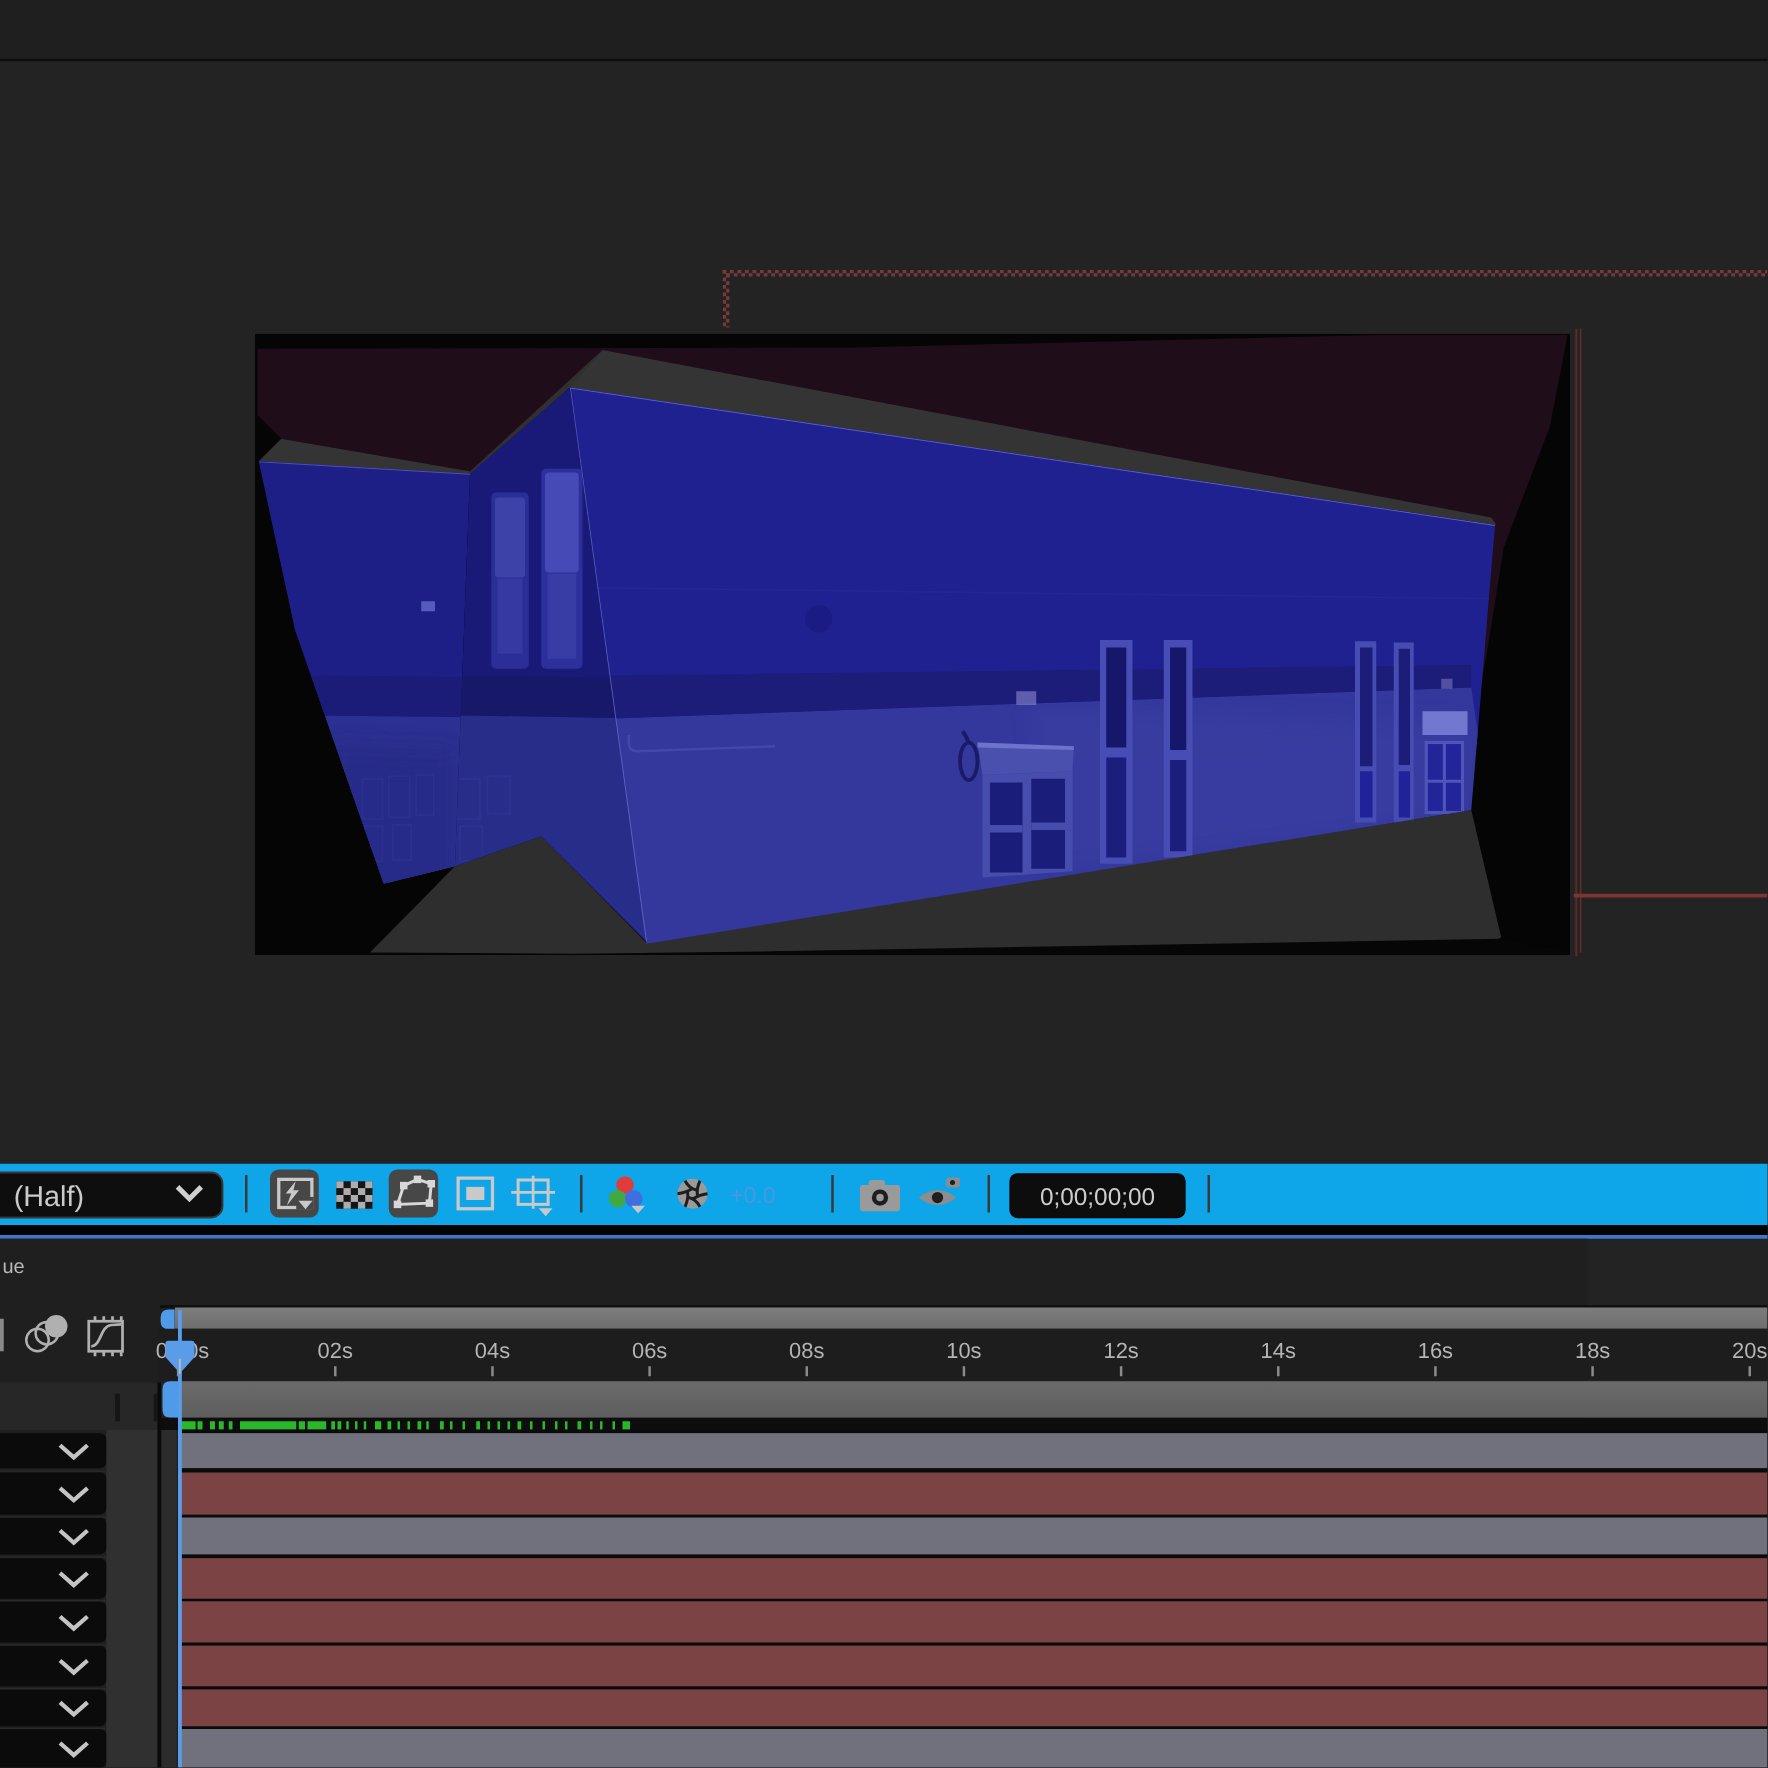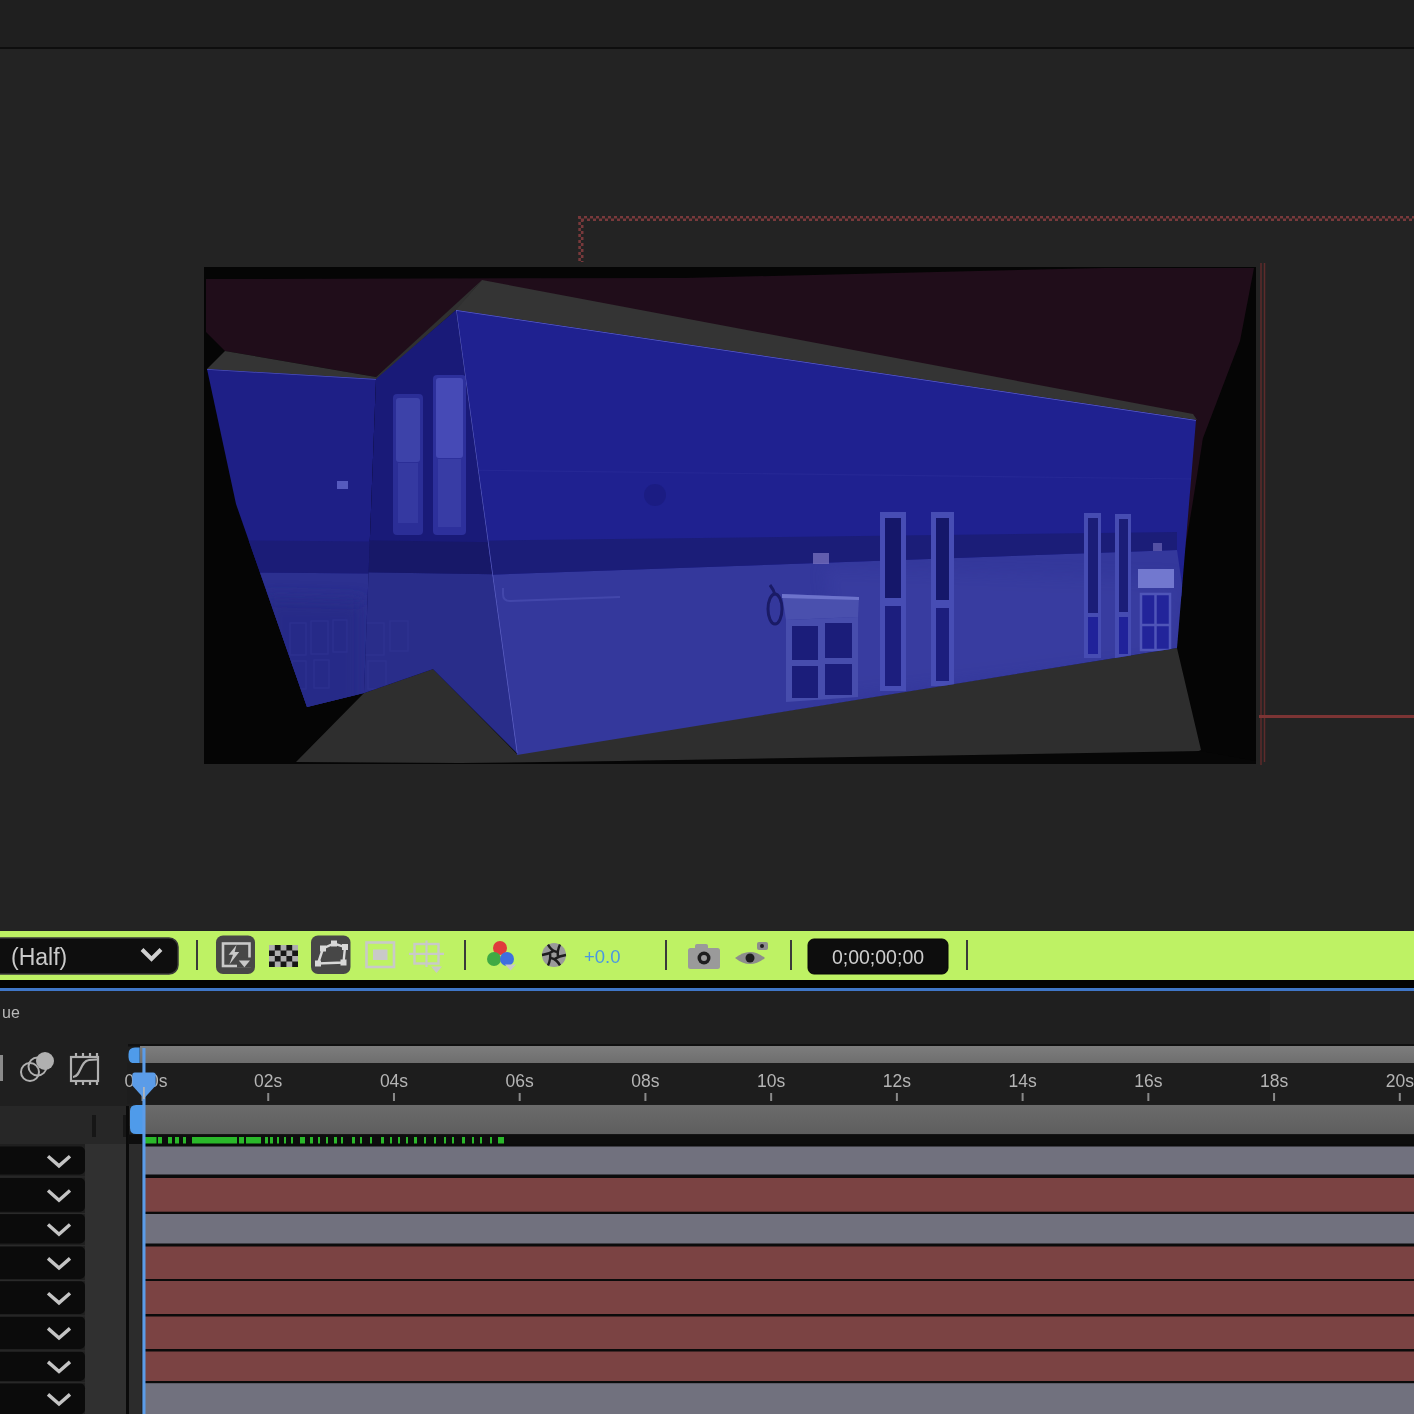--- a/index.html
+++ b/index.html
@@ -1,20 +1,20 @@
 <!DOCTYPE html>
 <html><head>
 <meta charset="utf-8">
 <style>
   html,body{margin:0;padding:0;width:1414px;height:1414px;background:#232323;overflow:hidden;
     font-family:"Liberation Sans", sans-serif;}
   .abs{position:absolute;}
   #topbar{left:0;top:0;width:1414px;height:47px;background:#1f1f1f;border-bottom:2px solid #0e0e0e;}
   #viewport{left:0;top:49px;width:1414px;height:882px;background:#232323;}
-  #toolbar{left:0;top:931px;width:1414px;height:49px;background:#bef264;}
+  #toolbar{left:0;top:931px;width:1414px;height:49px;background:#0ea5e9;}
   #blackstrip{left:0;top:980px;width:1414px;height:8px;background:#040404;}
   #blueline{left:0;top:988px;width:1414px;height:3px;background:#3f76c8;}
   #timeline{left:0;top:991px;width:1270px;height:423px;background:#1f1f1f;}
 </style>
 </head>
 <body>
 <div id="topbar" class="abs"></div>
 <div id="viewport" class="abs">
   <svg class="abs" style="left:204px;top:218px;" width="1052" height="497" viewBox="0 0 1052 497">
     <defs>

